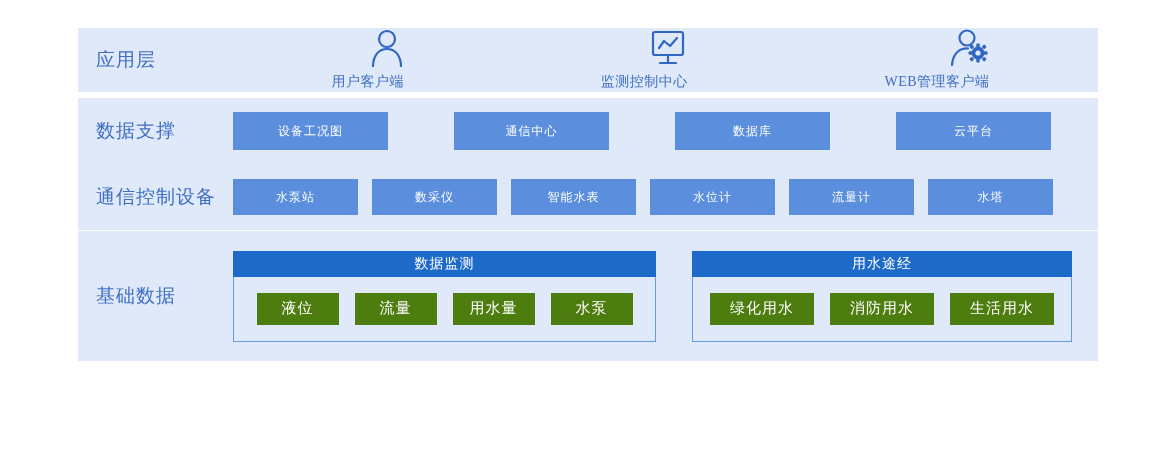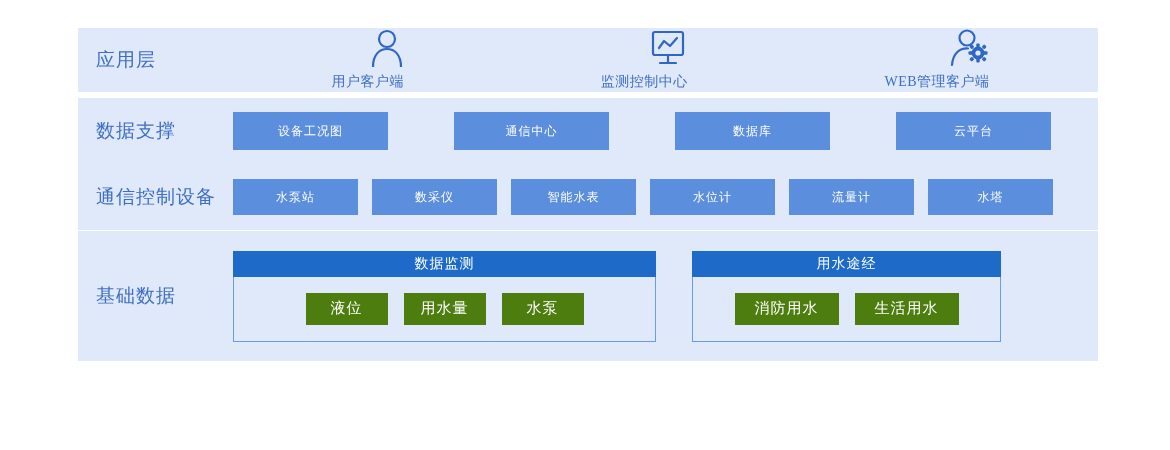--- a/index.html
+++ b/index.html
@@ -94,21 +94,21 @@
   
   .groups {
     flex: 1;
     display: flex;
     align-items: center;
     gap: 36px;
     padding-right: 34px;
   }
   .group { display: flex; flex-direction: column; }
   .group.monitor { width: 423px; }
-  .group.usage   { width: 309px; }
+  .group.usage   { width: 380px; }
 
   .group-head {
     background: #1d6ac9;
     color: #ffffff;
     font-size: 14px;
     letter-spacing: 1px;
     height: 26px;
     display: flex;
     align-items: center;
     justify-content: center;
@@ -218,28 +218,30 @@
 
   <div class="layer base">
     <div class="layer-label">基础数据</div>
 
     <div class="groups">
 
       <div class="group monitor">
         <div class="group-head">数据监测</div>
         <div class="group-body">
           <div class="sub-chip">液位</div>
+          <div class="sub-chip">流量</div>
           <div class="sub-chip">用水量</div>
           <div class="sub-chip">水泵</div>
         </div>
       </div>
 
       <div class="group usage">
         <div class="group-head">用水途经</div>
         <div class="group-body">
+          <div class="sub-chip">绿化用水</div>
           <div class="sub-chip">消防用水</div>
           <div class="sub-chip">生活用水</div>
         </div>
       </div>
 
     </div>
   </div>
 
 </div>
 

